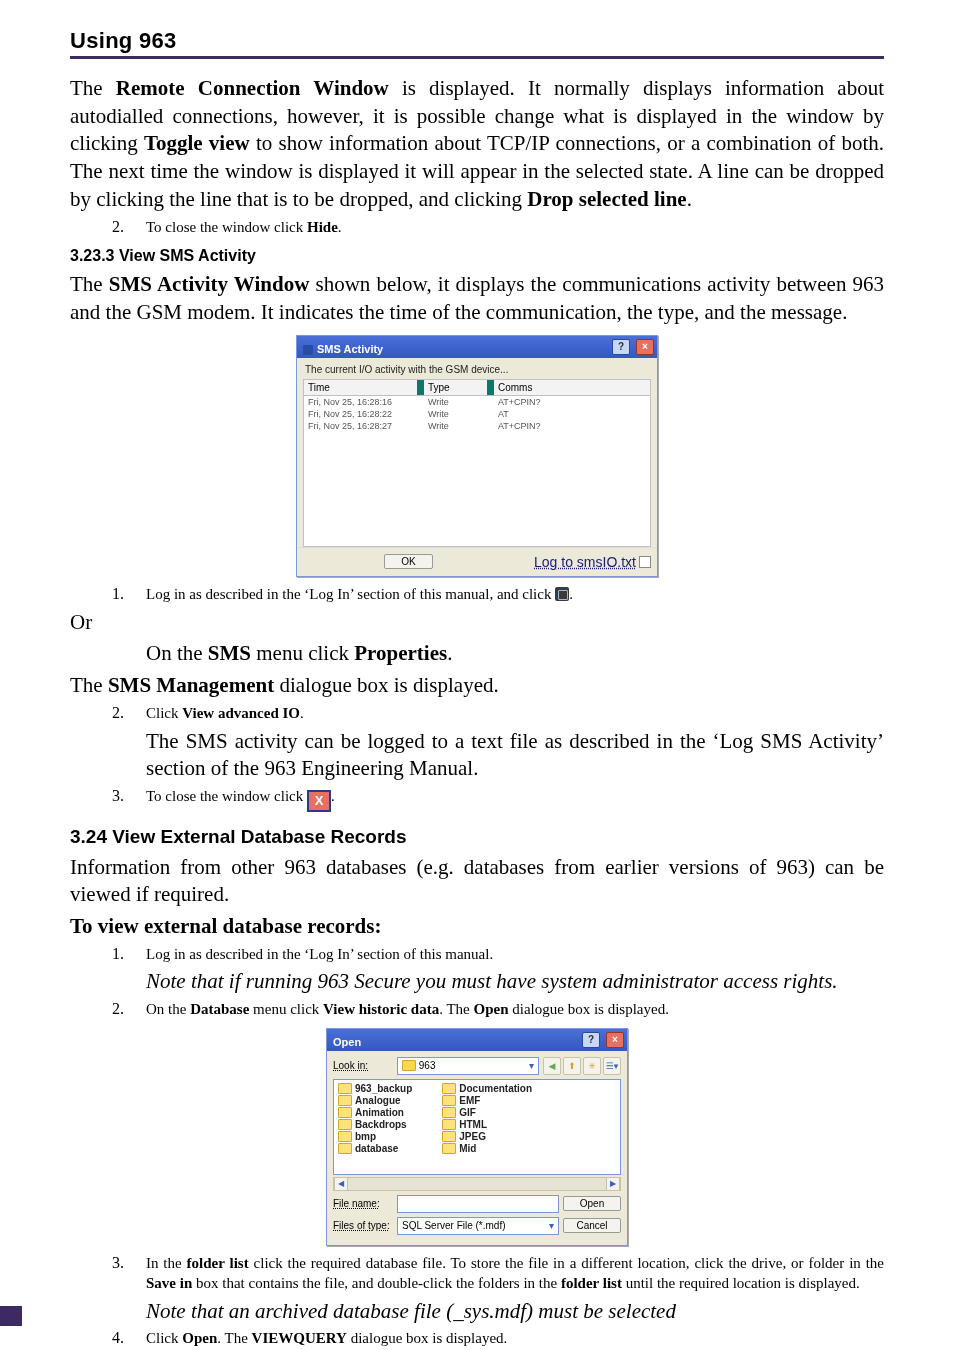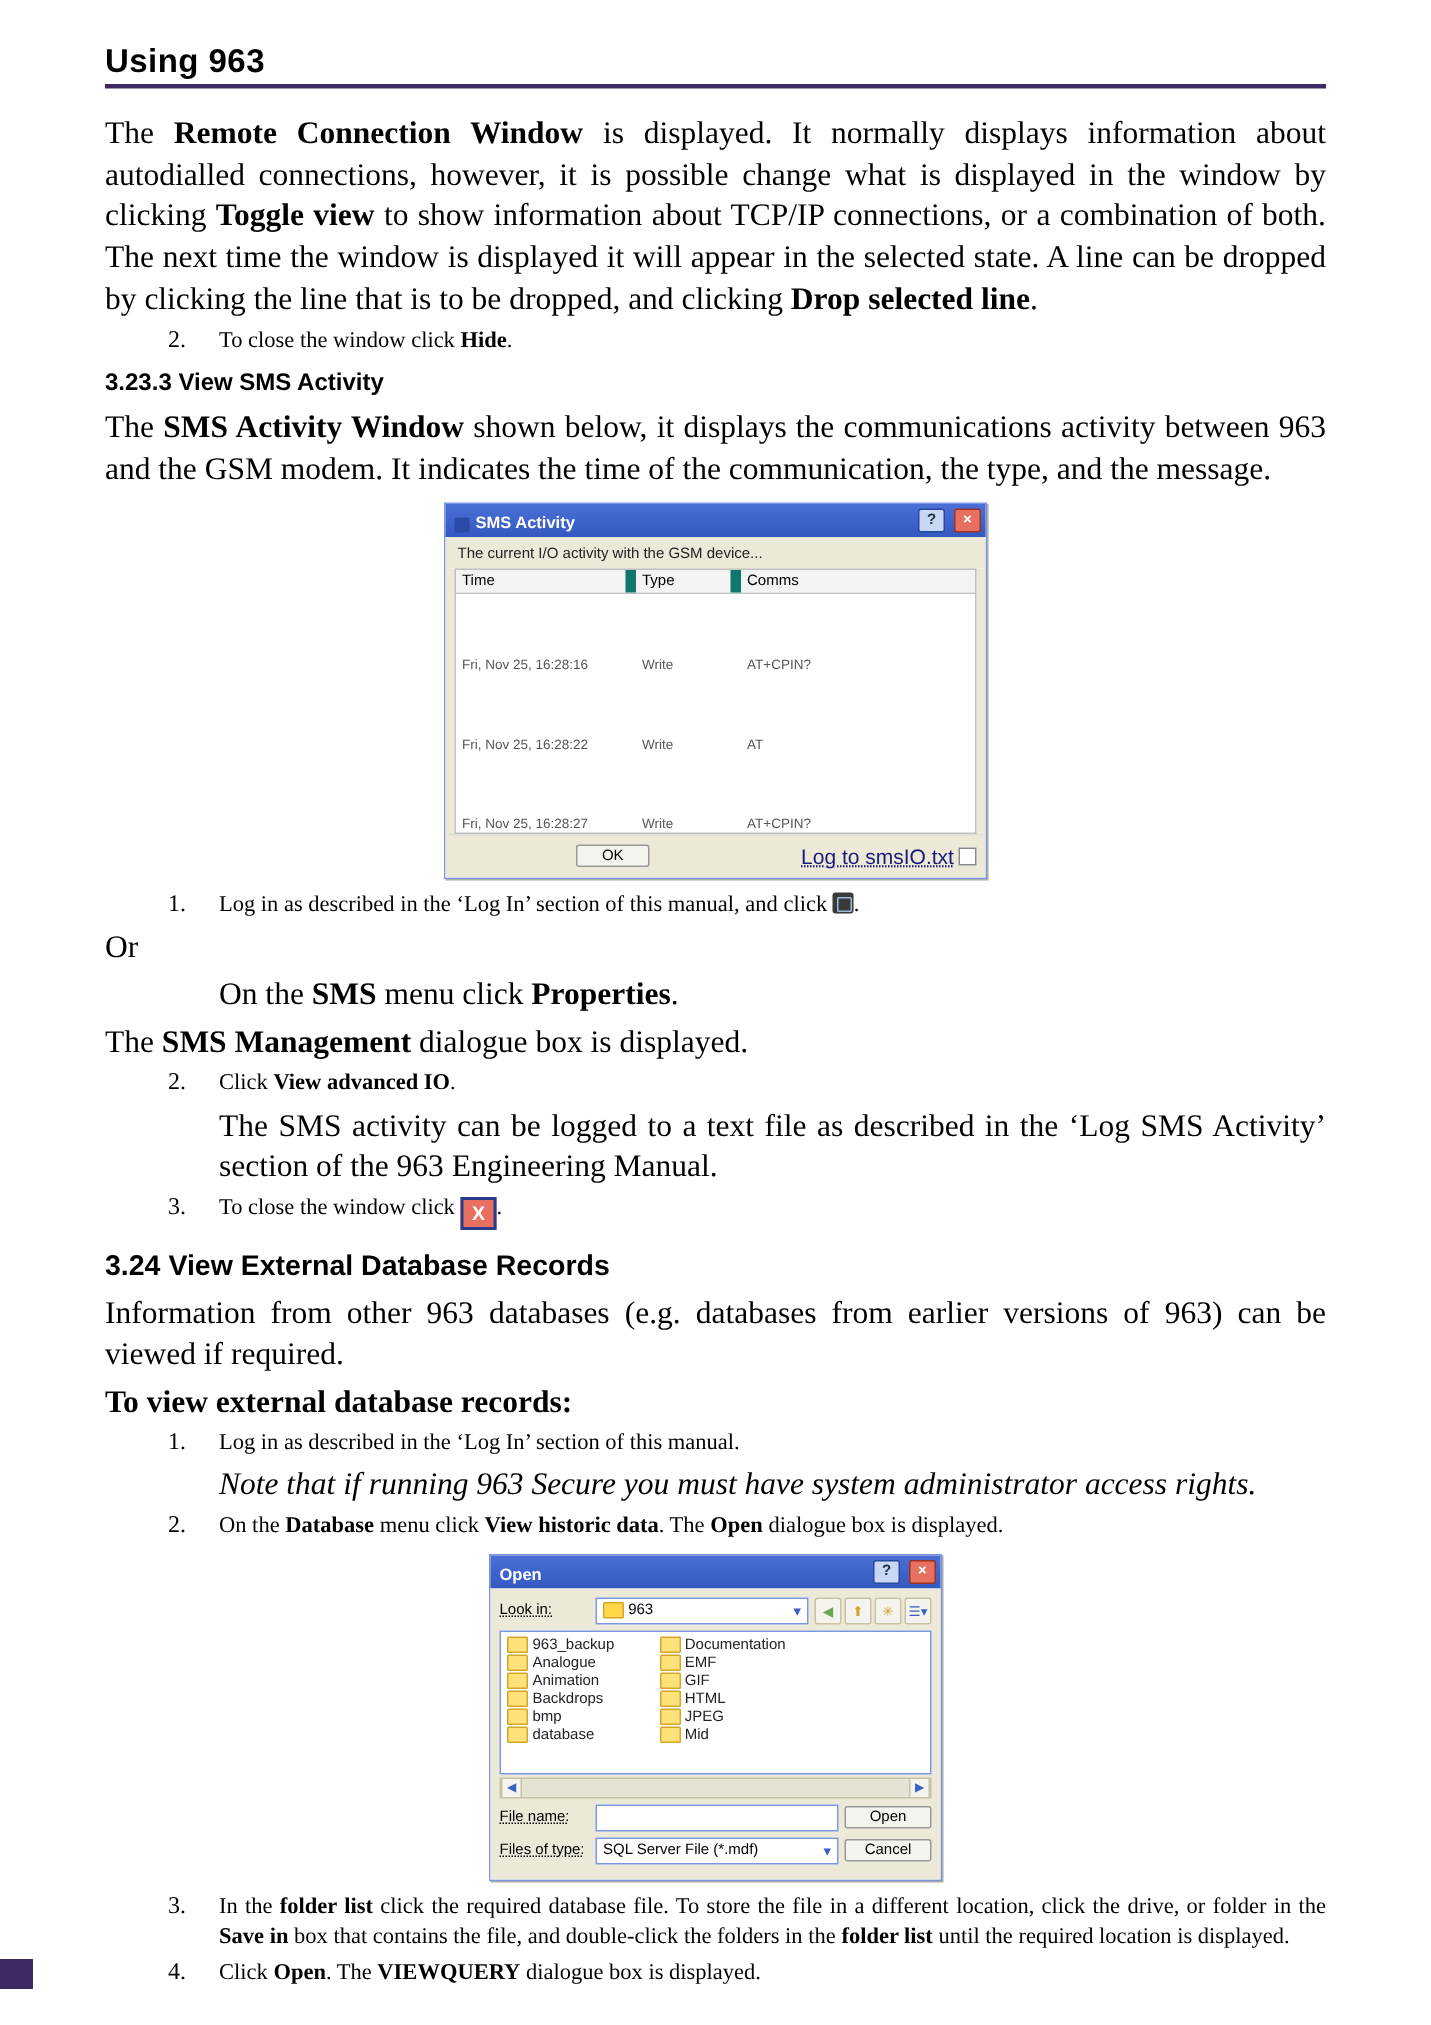--- a/index.html
+++ b/index.html
@@ -23,35 +23,35 @@
   .sms-win { width: 360px; font-family: Tahoma, Arial, sans-serif; font-size: 10px; border: 1px solid #7a96df; box-shadow: 1px 1px 0 #aaa; }
   .sms-title { background: linear-gradient(#4a6fd6, #3358c0); color: #fff; font-weight: bold; font-size: 11px; padding: 3px 3px 3px 6px; display: flex; align-items: flex-end; gap: 4px; }
   .sms-title .spacer { flex: 1; }
   .winbtn { width: 16px; height: 14px; display: inline-flex; align-items: center; justify-content: center; font-family: Arial; font-size: 10px; font-weight: bold; border: 1px solid #254a9e; background: #c9d6f4; color: #234; border-radius: 2px; margin-left: 2px; }
   .winbtn.red { background: #e87060; color: #fff; border-color: #a03020; }
   .sms-sub { background: #ece9d8; padding: 6px 8px 4px 8px; color: #222; }
   .sms-table-head { display: grid; grid-template-columns: 120px 70px 1fr; background: #e8e8e8; border: 1px solid #c0c0c0; font-size: 10px; }
   .sms-th { padding: 2px 4px; border-right: 7px solid #0f766e; background: #f3f3f3; }
   .sms-rows { min-height: 150px; background: #fff; border: 1px solid #c0c0c0; border-top: none; }
   .sms-row { display: grid; grid-template-columns: 120px 70px 1fr; font-size: 9px; color: #555; }
-  .sms-row > div { padding: 1px 4px; margin-top: 41px; }
+  .sms-row > div { padding: 1px 4px; }
   .sms-bottom { background: #ece9d8; padding: 6px; display: flex; justify-content: flex-end; align-items: center; gap: 20px; border-top: 1px solid #ddd; }
   .sms-ok { font-size: 10px; padding: 1px 16px; background: #f4f3ee; border: 1px solid #999; border-radius: 2px; margin: 0 auto; }
   .sms-log { font-size: 14px; display: flex; align-items: center; gap: 3px; color: #1a1a7a; text-decoration: underline dotted; }
   .chk { width: 10px; height: 10px; border: 1px solid #888; background: #fff; }
   
   .open-win { width: 300px; font-family: Tahoma, Arial, sans-serif; font-size: 10px; border: 1px solid #7a96df; box-shadow: 1px 1px 0 #aaa; }
   .open-body { background: #ece9d8; padding: 6px; }
   .open-row { display: flex; align-items: center; gap: 4px; margin-bottom: 4px; }
   .open-label { width: 60px; text-decoration: underline; text-decoration-style: dotted; }
   .open-input { flex: 1; height: 16px; border: 1px solid #7a96df; background: #fff; font-size: 10px; padding: 0 4px; display: flex; align-items: center; }
   .open-input.sel { background: #fff; color: #000; }
   .tb-icons { display: flex; gap: 2px; }
   .tb-icons span { width: 16px; height: 16px; border: 1px solid #c9c3a6; background: #f4f3ee; display: inline-flex; align-items: center; justify-content: center; font-size: 9px; border-radius: 2px; }
-  .file-area { background: #fff; border: 1px solid #7a96df; height: 88px; padding: 3px 4px; display: flex; gap: 30px; }
+  .file-area { background: #fff; border: 1px solid #7a96df; height: 88px; padding: 3px 4px; display: flex; gap: 30px; font-weight: bold; }
   .file-col { display: flex; flex-direction: column; gap: 1px; }
   .file-item { display: flex; align-items: center; gap: 3px; font-size: 10px; color: #222; }
   .folder-ic { width: 12px; height: 9px; background: #ffe27a; border: 1px solid #d6a52b; border-radius: 1px; position: relative; }
   .hscroll { height: 12px; background: #e6e3d5; border: 1px solid #c9c3a6; margin: 2px 0 4px 0; position: relative; }
   .hscroll::before { content: "◀"; position: absolute; left: 0; top: -1px; width: 12px; height: 12px; font-size: 8px; color: #3a5fc0; display: flex; align-items: center; justify-content: center; background: #f4f3ee; border: 1px solid #c9c3a6; }
   .hscroll::after { content: "▶"; position: absolute; right: 0; top: -1px; width: 12px; height: 12px; font-size: 8px; color: #3a5fc0; display: flex; align-items: center; justify-content: center; background: #f4f3ee; border: 1px solid #c9c3a6; }
   .btn { width: 56px; text-align: center; padding: 1px 0; background: #f4f3ee; border: 1px solid #999; border-radius: 2px; font-size: 10px; }
   .inline-icon { display: inline-block; width: 14px; height: 14px; vertical-align: -2px; }
   .icon-modem { background: #3a3a3a; border-radius: 2px; position: relative; }
   .icon-modem::after { content: ""; position: absolute; left: 3px; top: 3px; width: 8px; height: 8px; border: 1px solid #9bd; border-radius: 1px; }
@@ -262,20 +262,21 @@
       </div>
     </div>
   </div>
 
   <ul class="ol">
     <li>
       <span class="num">3.</span>
       <span class="li-body" style="text-align:justify;"><span>In the </span><span class="bold">folder list</span><span> click the required database file. To store the file in a different location, click the drive, or folder in the </span><span class="bold">Save in</span><span> box that contains the file, and double-click the folders in the </span><span class="bold">folder list</span><span> until the required location is displayed.</span></span>
     </li>
   </ul>
+  <p class="body-text italic indent">Note that an archived database file (_sys.mdf) must be selected</p>
   <ul class="ol">
     <li>
       <span class="num">4.</span>
       <span class="li-body"><span>Click </span><span class="bold">Open</span><span>. The </span><span class="bold">VIEWQUERY</span><span> dialogue box is displayed.</span></span>
     </li>
   </ul>
 
   <div class="page-num-band"></div>
 </div>
 

